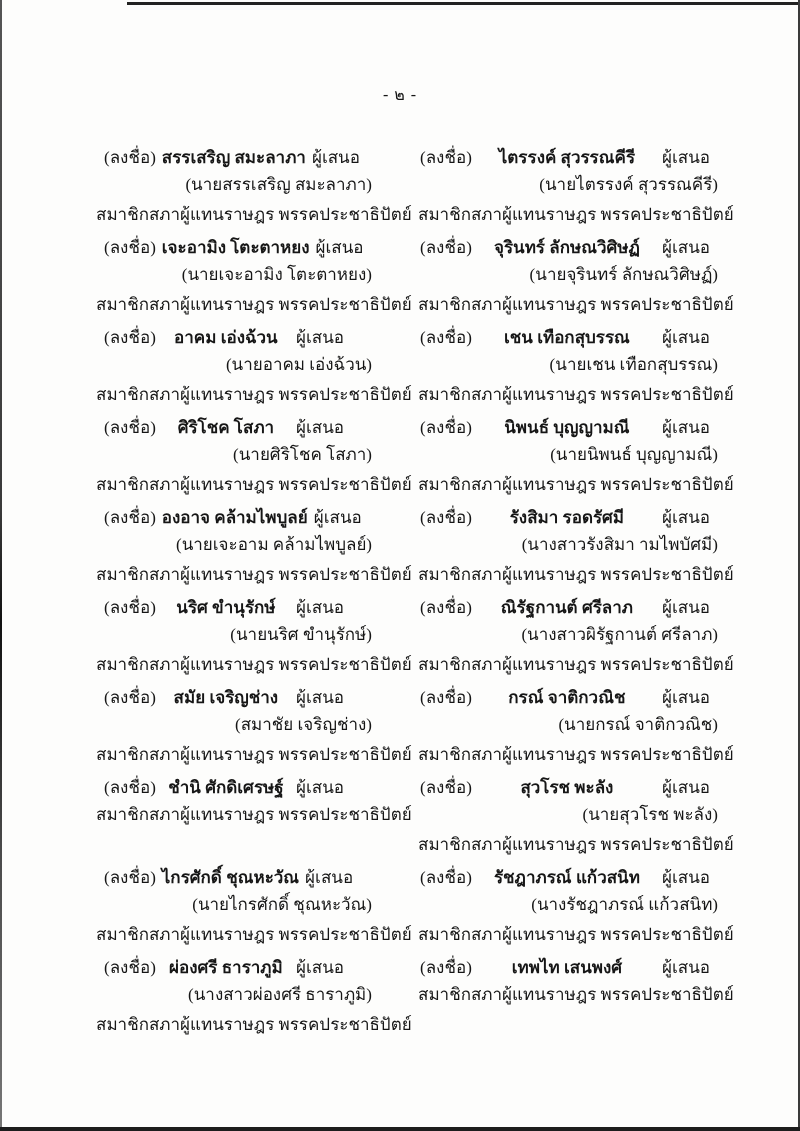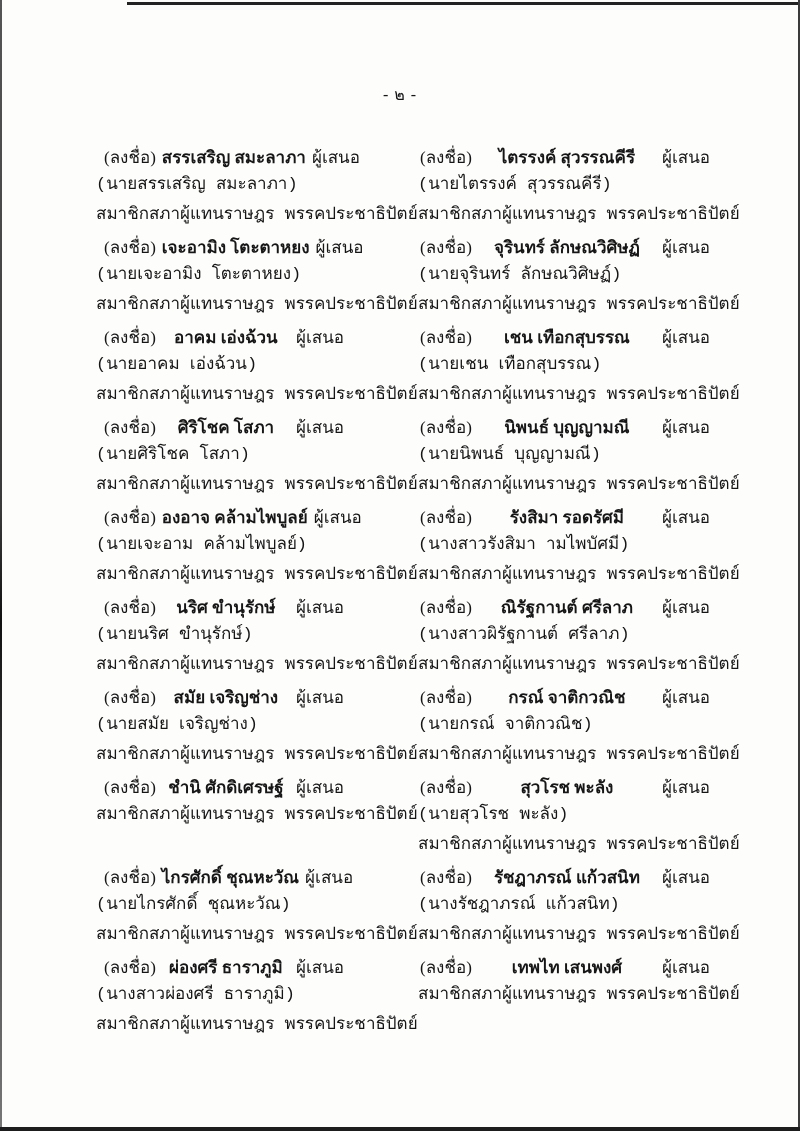--- a/index.html
+++ b/index.html
@@ -74,23 +74,22 @@
   .col-right .line1 { padding-left: 2px; padding-right: 8px; }
   .line1 .name {
     flex: 1;
     text-align: center;
     padding: 0 6px;
     font-weight: bold;
   }
   .line2, .line3 {
     height: 30px;
     line-height: 30px;
-    text-align: left;
+    text-align: right;
     white-space: nowrap;
-    font-family: Liberation Mono, monospace;
   }
 </style>
 </head>
 <body>
 
 <div class="page">
   <div class="border-top"></div>
   <div class="border-left"></div>
   <div class="border-right"></div>
   <div class="border-bottom"></div>
@@ -218,21 +217,21 @@
     <div class="line3">สมาชิกสภาผู้แทนราษฎร พรรคประชาธิปัตย์</div>
   </div>
       </div>
       <div class="sig-row">
         <div class="block col-left">
     <div class="line1">
       <span class="signed">(ลงชื่อ)</span>
       <span class="name">สมัย เจริญช่าง</span>
       <span class="role">ผู้เสนอ</span>
     </div>
-    <div class="line2">(นายสมัย เจริญช่าง)</div>
+    <div class="line2">(สมาชัย เจริญช่าง)</div>
     <div class="line3">สมาชิกสภาผู้แทนราษฎร พรรคประชาธิปัตย์</div>
   </div>
         <div class="block col-right">
     <div class="line1">
       <span class="signed">(ลงชื่อ)</span>
       <span class="name">กรณ์ จาติกวณิช</span>
       <span class="role">ผู้เสนอ</span>
     </div>
     <div class="line2">(นายกรณ์ จาติกวณิช)</div>
     <div class="line3">สมาชิกสภาผู้แทนราษฎร พรรคประชาธิปัตย์</div>

